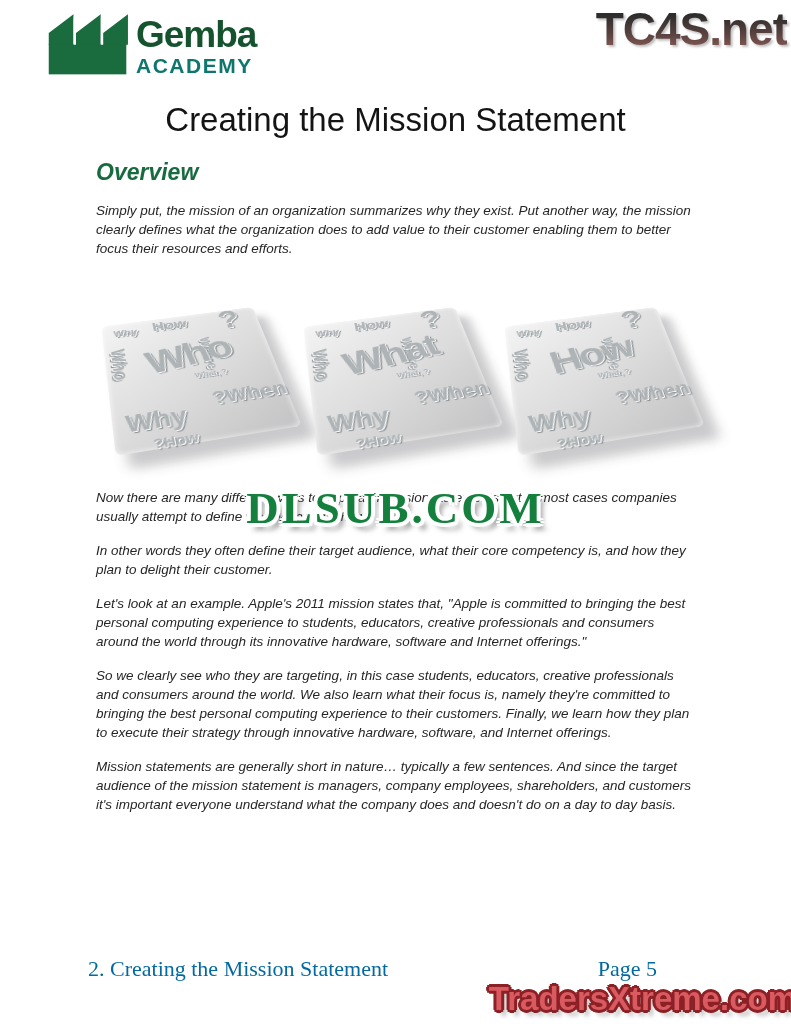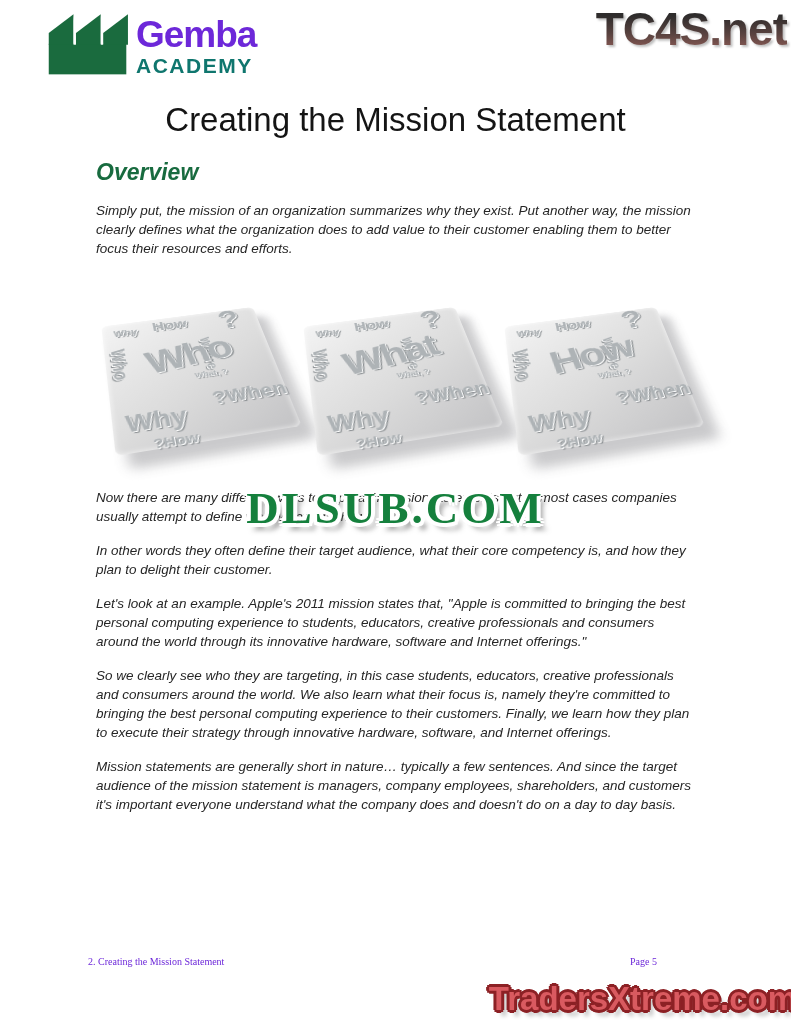--- a/index.html
+++ b/index.html
@@ -6,21 +6,21 @@
   html,body { background:#888; }
   .page {
     position:relative; width:791px; height:1024px; margin:0 auto;
     background:#ffffff; overflow:hidden;
     font-family:"Liberation Sans", sans-serif; color:#2a2a2a;
   }
   
   .logo { position:absolute; left:48px; top:10px; display:flex; align-items:flex-start; }
   .logo-icon { width:84px; height:66px; margin-right:4px; }
   .logo-text { line-height:1; padding-top:6px; }
-  .logo-name { font-size:37px; font-weight:bold; color:#6d28d9; letter-spacing:-1px; }
+  .logo-name { font-size:37px; font-weight:bold; color:#14532d; letter-spacing:-1px; }
   .logo-sub  { font-size:21px; font-weight:bold; color:#0f766e; letter-spacing:1.5px; margin-top:2px; }
   .wm-top {
     position:absolute; top:2px; right:4px;
     font-size:46px; font-weight:bold; letter-spacing:-1px;
     background:linear-gradient(to bottom, #2e2c2c 25%, #5a4340 60%, #96605a 95%);
     -webkit-background-clip:text; background-clip:text; color:transparent;
     filter:drop-shadow(2px 2px 1px rgba(0,0,0,0.25));
   }
   
   .header-band { height:75px; position:relative; }
@@ -73,21 +73,21 @@
     font-size:33px; font-weight:800; letter-spacing:0px; color:#d95a60;
     text-shadow:
       -2px -2px 0 #8c2125, 2px -2px 0 #8c2125, -2px 2px 0 #8c2125, 2px 2px 0 #8c2125,
       0 -3px 0 #8c2125, 0 3px 0 #8c2125, -3px 0 0 #8c2125, 3px 0 0 #8c2125,
       5px 6px 4px rgba(0,0,0,0.25);
   }
   
   .footer {
     position:absolute; left:88px; right:134px; top:956px;
     display:flex; justify-content:space-between;
-    font-family:"Liberation Serif", serif; font-size:10px; color:#6d28d9;
+    font-family:"Liberation Serif", serif; font-size:22px; color:#0369a1;
   }
 </style>
 </head>
 <body>
 
 <div class="page">
 
   <div class="header-band">
     <div class="logo">
       <svg class="logo-icon" viewBox="0 0 100 80" xmlns="http://www.w3.org/2000/svg">

